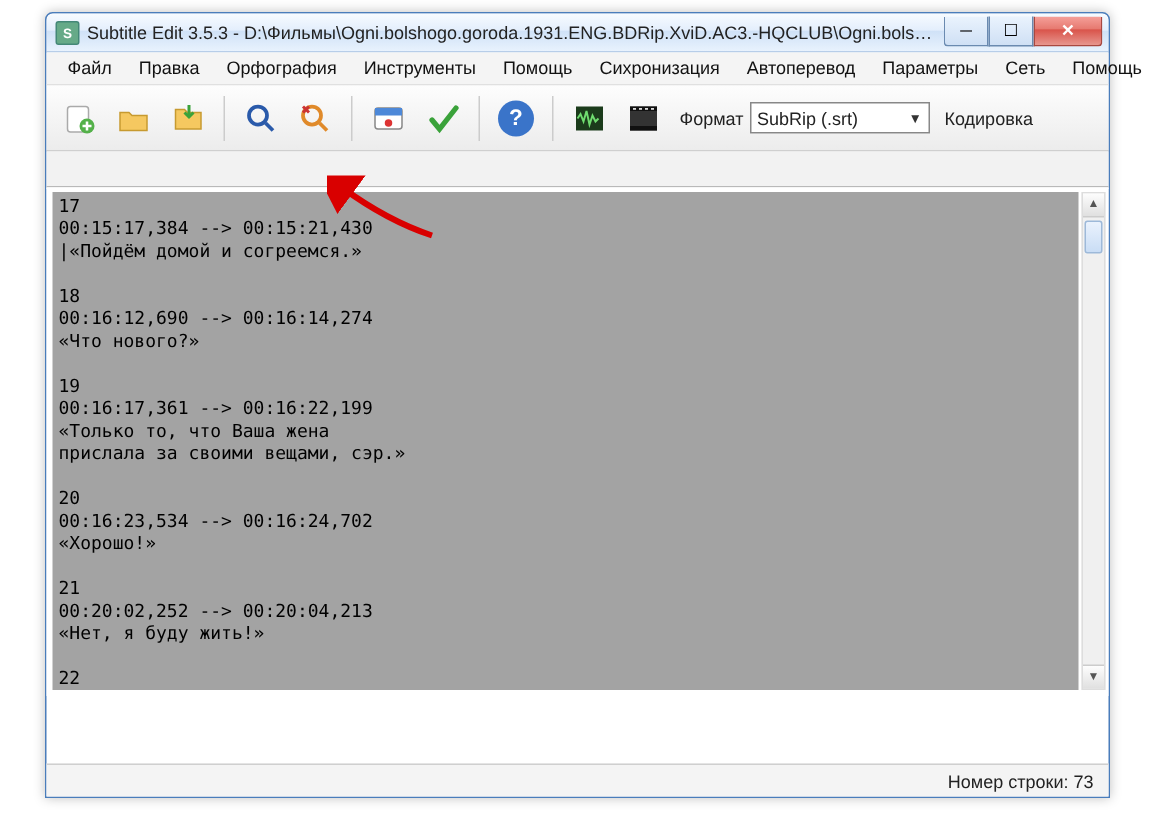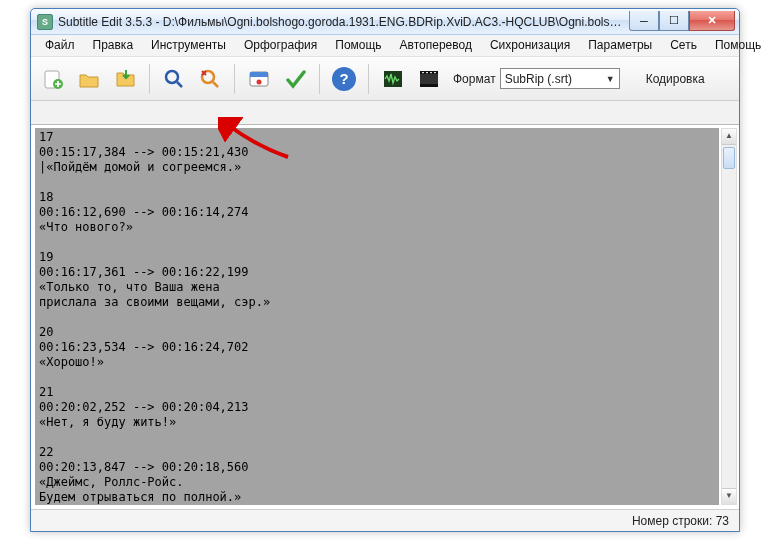--- a/index.html
+++ b/index.html
@@ -23,21 +23,21 @@
   .combo .arr{ font-size:9px; color:#333;}
   .tabstrip{ height:24px; background:#f2f2f2; border-bottom:1px solid #b9b9b9; display:flex; align-items:flex-end; padding:0 4px; position:relative;}
   .tab{ height:21px; border:1px solid #a5a5a5; border-bottom:none; padding:2px 10px 0; font-size:11px; background:#eee; margin-right:2px; border-radius:2px 2px 0 0; position:relative; top:1px;}
   .tab.active{ background:#fff; border-bottom:1px solid #fff; z-index:2;}
   .content{ flex:1; position:relative; background:#fff; overflow:hidden; border-top:1px solid #fff;}
   .textarea{ position:absolute; left:4px; top:2px; right:20px; bottom:4px; background:#a3a3a3; border:none; font-family:Consolas,monospace; font-size:12px; color:#000; overflow:hidden; padding:2px 4px; line-height:15px; white-space:pre;}
   .scrollbar{ position:absolute; right:2px; top:2px; bottom:4px; width:16px; background:#f0f0f0; border:1px solid #ddd;}
   .scrollbar .sbbtn{ height:16px; background:linear-gradient(to bottom,#fdfdfd,#e0e0e0); border-bottom:1px solid #ccc; font-size:8px; text-align:center; line-height:14px; color:#555;}
   .scrollbar .sbbtn.bot{ position:absolute; bottom:0; left:0; right:0; border-top:1px solid #ccc; border-bottom:none;}
   .thumb{ position:absolute; top:18px; left:1px; right:1px; height:22px; background:linear-gradient(to bottom,#eaf2fd,#c9ddf5); border:1px solid #9db9d9; border-radius:2px;}
-  .statusbar{ height:22px; background:#f4f4f4; border-top:1px solid #cfcfcf; display:flex; align-items:center; justify-content:space-between; padding:0 10px; font-size:12px; color:#222;}
+  .statusbar{ height:22px; background:#f4f4f4; border-top:1px solid #cfcfcf; display:flex; align-items:center; justify-content:space-between; padding:0 10px; font-size:12px; color:#222;margin-top:45px;}
   .arrow{ position:absolute; z-index:50; pointer-events:none;}
   
   .ic-new{ color:#4a9a3a;}
   .ic-open{ color:#d9a437;}
   .ic-save{ color:#3a7a3a;}
   .ic-search{ color:#2a5aaa;}
   .ic-check{ color:#3aa23a;}
   .ic-help{ background:#3a74c9; color:#fff; border-radius:50%; width:24px; height:24px; font-size:15px; font-weight:bold;}
 </style>
 </head>
@@ -50,25 +50,25 @@
     <div class="winbtns">
       <div class="winbtn min">─</div>
       <div class="winbtn max">☐</div>
       <div class="winbtn close">✕</div>
     </div>
   </div>
 
   <div class="menubar">
     <div class="mi">Файл</div>
     <div class="mi">Правка</div>
+    <div class="mi">Орфография</div>
     <div class="mi">Инструменты</div>
-    <div class="mi">Орфография</div>
     <div class="mi">Помощь</div>
+    <div class="mi">Сихронизация</div>
     <div class="mi">Автоперевод</div>
-    <div class="mi">Сихронизация</div>
     <div class="mi">Параметры</div>
     <div class="mi">Сеть</div>
     <div class="mi">Помощь</div>
   </div>
 
   <div class="toolbar">
     <div class="tbtn ic-new">
         <svg width="22" height="22">
           <rect x="3" y="3" width="14" height="17" rx="2" fill="#fff" stroke="#aaa"></rect>
           <circle cx="16" cy="16" r="5" fill="#54b14a"></circle>
@@ -134,21 +134,21 @@
           <rect x="12" y="4" width="2" height="1.2" fill="#ddd"></rect>
           <rect x="16" y="4" width="2" height="1.2" fill="#ddd"></rect>
         </svg>
       </div>
     <div class="fmt">
       <span>Формат</span>
       <div class="combo">
         <span>SubRip (.srt)</span>
         <span class="arr">▼</span>
       </div>
-      <span style="margin-left:22px;">Кодировка</span>
+      <span style="margin-left:6px;">Кодировка</span>
     </div>
   </div>
 
   <div class="tabstrip">
   </div>
 
   <div class="content">
     <div class="textarea">17
 00:15:17,384 --&gt; 00:15:21,430
 |«Пойдём домой и согреемся.»

